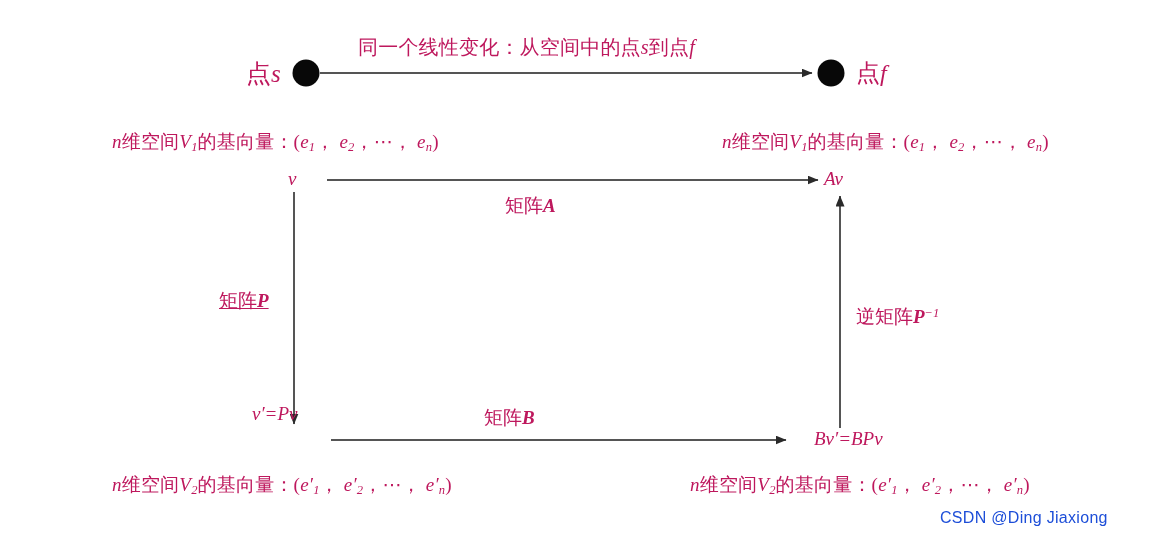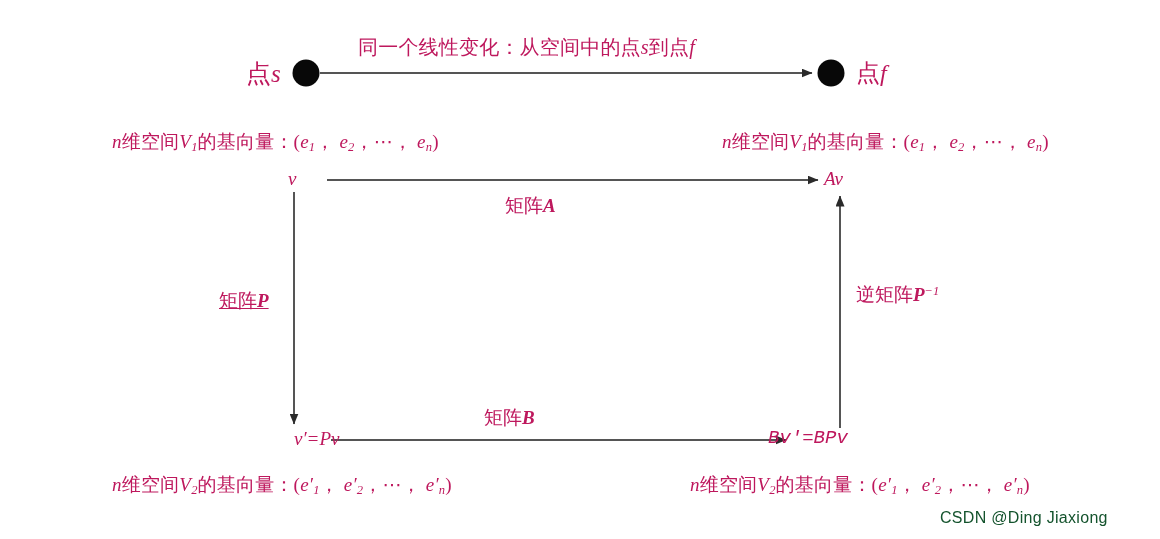--- a/index.html
+++ b/index.html
@@ -57,52 +57,52 @@
   .basis-bl { left: 72px;  top: 474px; }
   .basis-br { left: 650px; top: 474px; }
 
   
   .node {
     font-size: 19px;
     font-style: italic;
   }
   .node-v     { left: 288px; top: 168px; }
   .node-av    { left: 824px; top: 168px; font-family: Liberation Serif, serif; }
-  .node-vpv   { left: 252px; top: 428px; margin-left: 42px; }
-  .node-bvbpv { left: 768px; top: 428px; font-family: Liberation Mono, monospace; }
+  .node-vpv   { left: 252px; top: 403px; }
+  .node-bvbpv { left: 814px; top: 428px; }
 
   
   .edge {
     font-size: 19px;
   }
   .edge-a { left: 505px; top: 195px; }
   .edge-b { left: 484px; top: 407px; }
   .edge-p { left: 219px; top: 290px; text-decoration: underline; }
-  .edge-pinv { left: 856px; top: 284px; }
+  .edge-pinv { left: 856px; top: 306px; }
 
   
   .mi { font-style: italic; }
   .mb { font-style: italic; font-weight: bold; }
 
   sub, sup {
     font-size: 0.66em;
     font-style: italic;
   }
   sub { vertical-align: -0.22em; }
   sup { vertical-align: 0.5em; }
 
   .prime { font-style: italic; }
 
   .watermark {
     position: absolute;
     left: 940px;
     top: 509px;
     font-family: "Liberation Sans", "DejaVu Sans", sans-serif;
     font-size: 16px;
-    color: #14532d;
+    color: #1d4ed8;
     white-space: nowrap;
     letter-spacing: 0.3px;
   }
 </style>
 </head>
 <body>
 
 <div id="canvas">
 
   <svg id="svg-layer" viewBox="0 0 1160 539" xmlns="http://www.w3.org/2000/svg">

